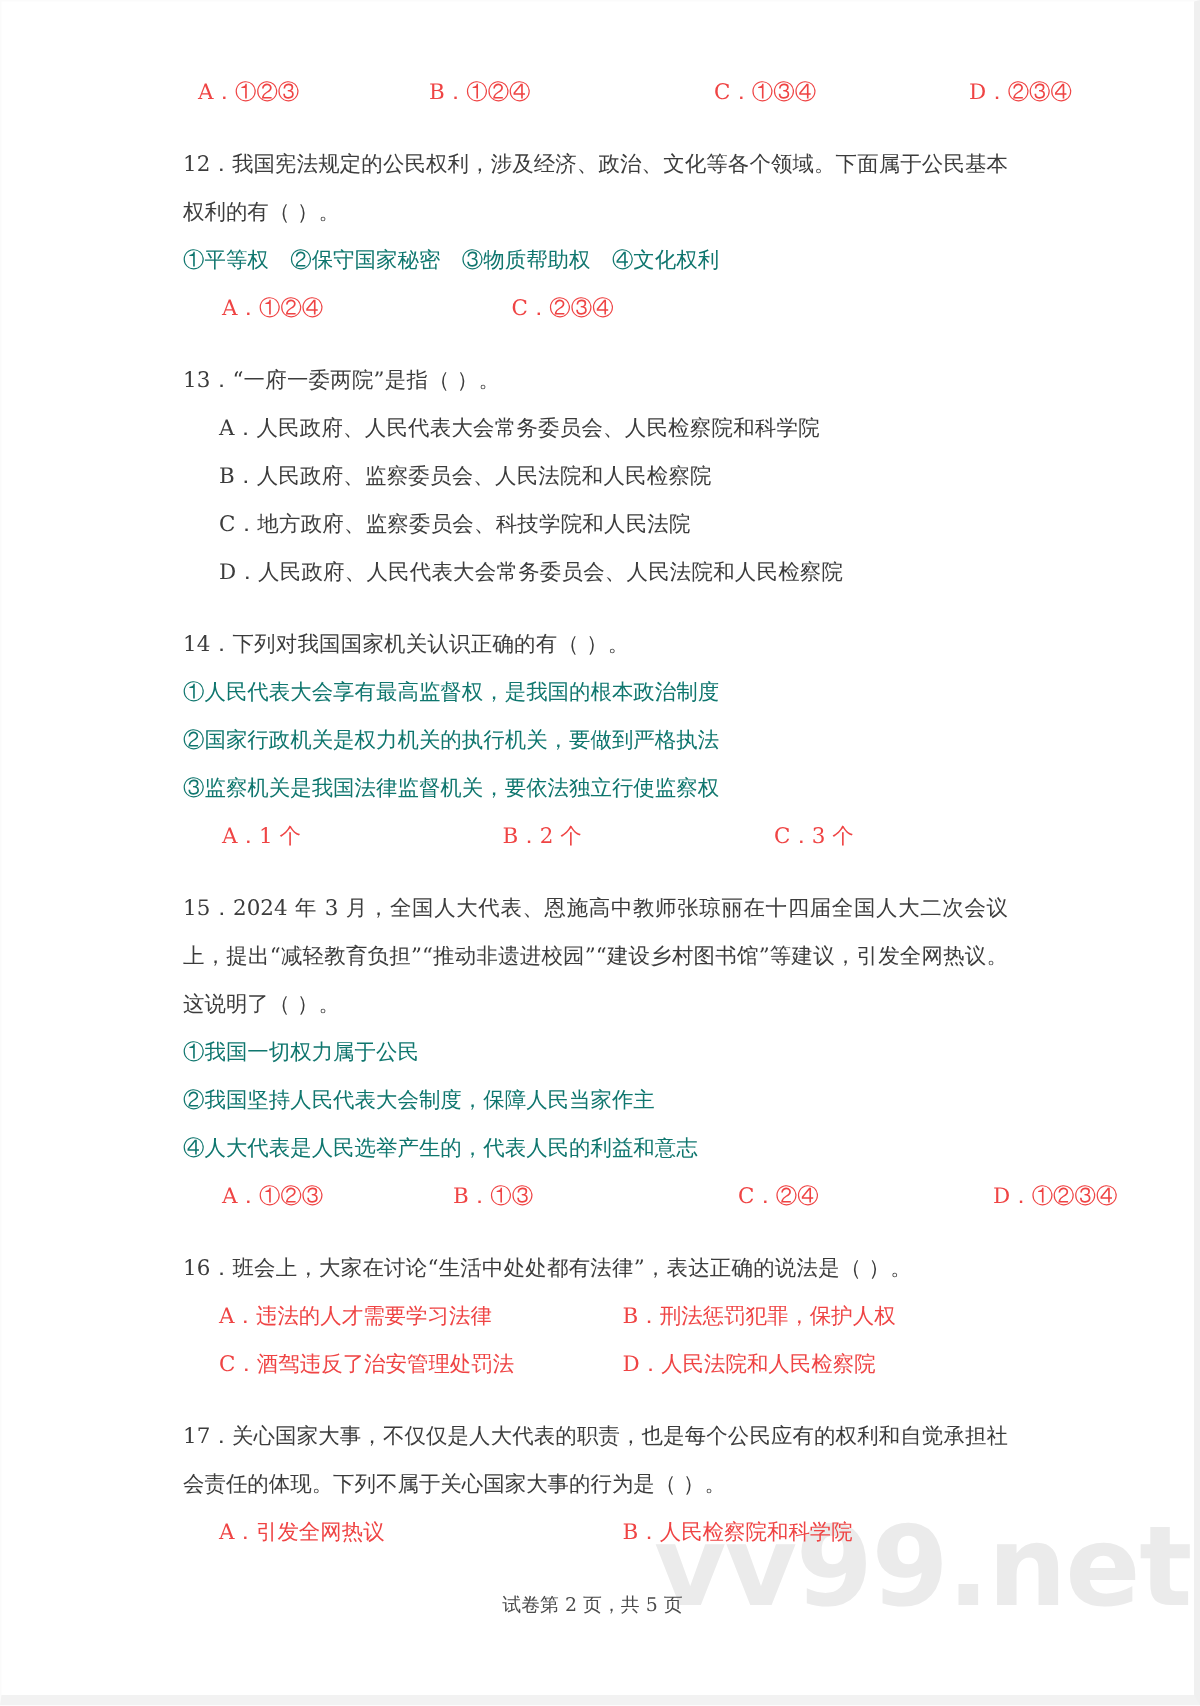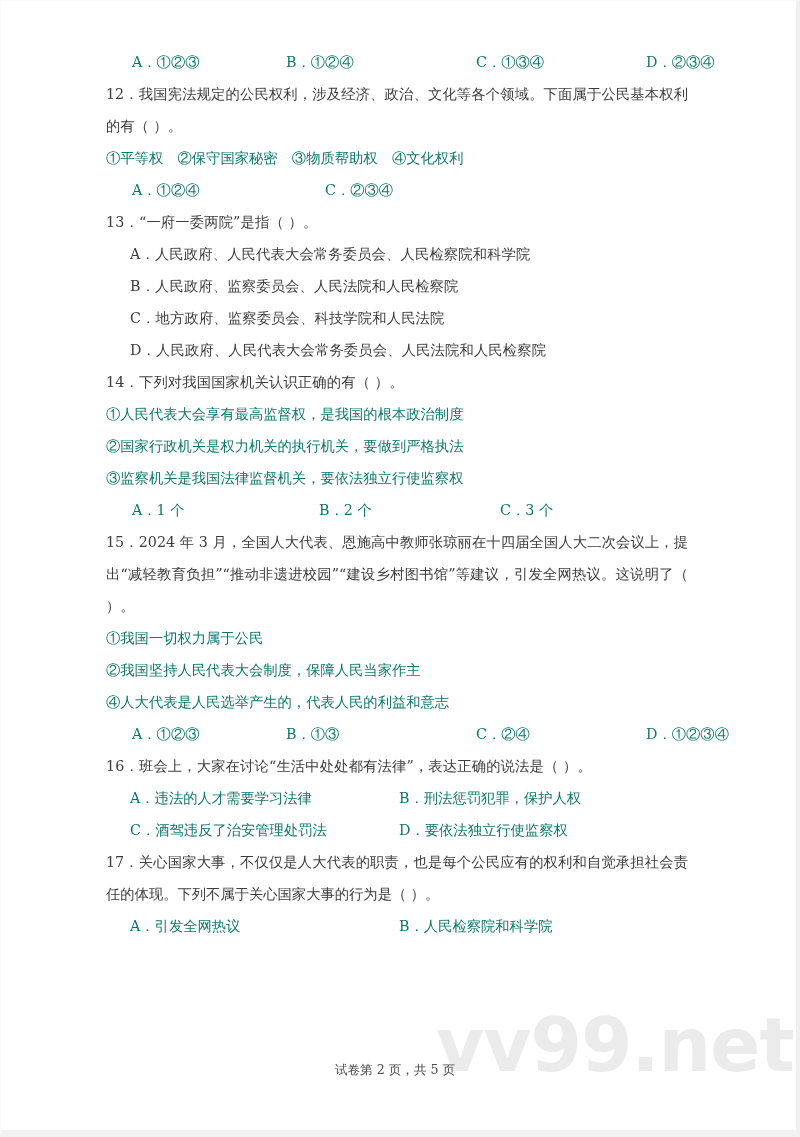--- a/index.html
+++ b/index.html
@@ -65,21 +65,21 @@
     line-height: 32px;
     white-space: nowrap;
     font-family: "DejaVu Serif", "Liberation Serif", serif;
   }
 
   
   .choice-row {
     display: flex;
     line-height: 32px;
     font-size: 14.3px;
-    color: #0f766e;
+    color: #ef4444;
     font-family: "DejaVu Serif", "Liberation Serif", serif;
     white-space: nowrap;
   }
   .choice-row .cell {
     flex: 0 0 auto;
   }
   
   .indent-1 { padding-left: 26px; }
   .indent-2 { padding-left: 24px; }
 
@@ -92,21 +92,21 @@
   .w3 > .cell:nth-child(1) { width: 193px; }
   .w3 > .cell:nth-child(2) { width: 193px; }
 
   
   .wcount > .cell:nth-child(1) { width: 187px; }
   .wcount > .cell:nth-child(2) { width: 181px; }
 
   
   .w2 > .cell:nth-child(1) { width: 269px; }
 
-  .block { margin: 0; padding: 0; }
+  .block { margin: 16px; padding: 0; }
 
   
   .watermark {
     position: absolute;
     left: 436px;
     top: 1002px;
     font-size: 74px;
     font-weight: bold;
     color: #ebebeb;
     letter-spacing: -1px;
@@ -188,21 +188,21 @@
   </div>
 
   <div class="block">
     <div class="line">16．班会上，大家在讨论“生活中处处都有法律”，表达正确的说法是（    ）。</div>
     <div class="choice-row w2 indent-2">
       <span class="cell">A．违法的人才需要学习法律</span>
       <span class="cell">B．刑法惩罚犯罪，保护人权</span>
     </div>
     <div class="choice-row w2 indent-2">
       <span class="cell">C．酒驾违反了治安管理处罚法</span>
-      <span class="cell">D．要依法独立行使监察权</span>
+      <span class="cell">D．人民法院和人民检察院</span>
     </div>
   </div>
 
   <div class="block">
     <div class="qstem">17．关心国家大事，不仅仅是人大代表的职责，也是每个公民应有的权利和自觉承担社会责任的体现。下列不属于关心国家大事的行为是（    ）。</div>
     <div class="choice-row w2 indent-2">
       <span class="cell">A．引发全网热议</span>
       <span class="cell">B．人民检察院和科学院</span>
     </div>
   </div>

